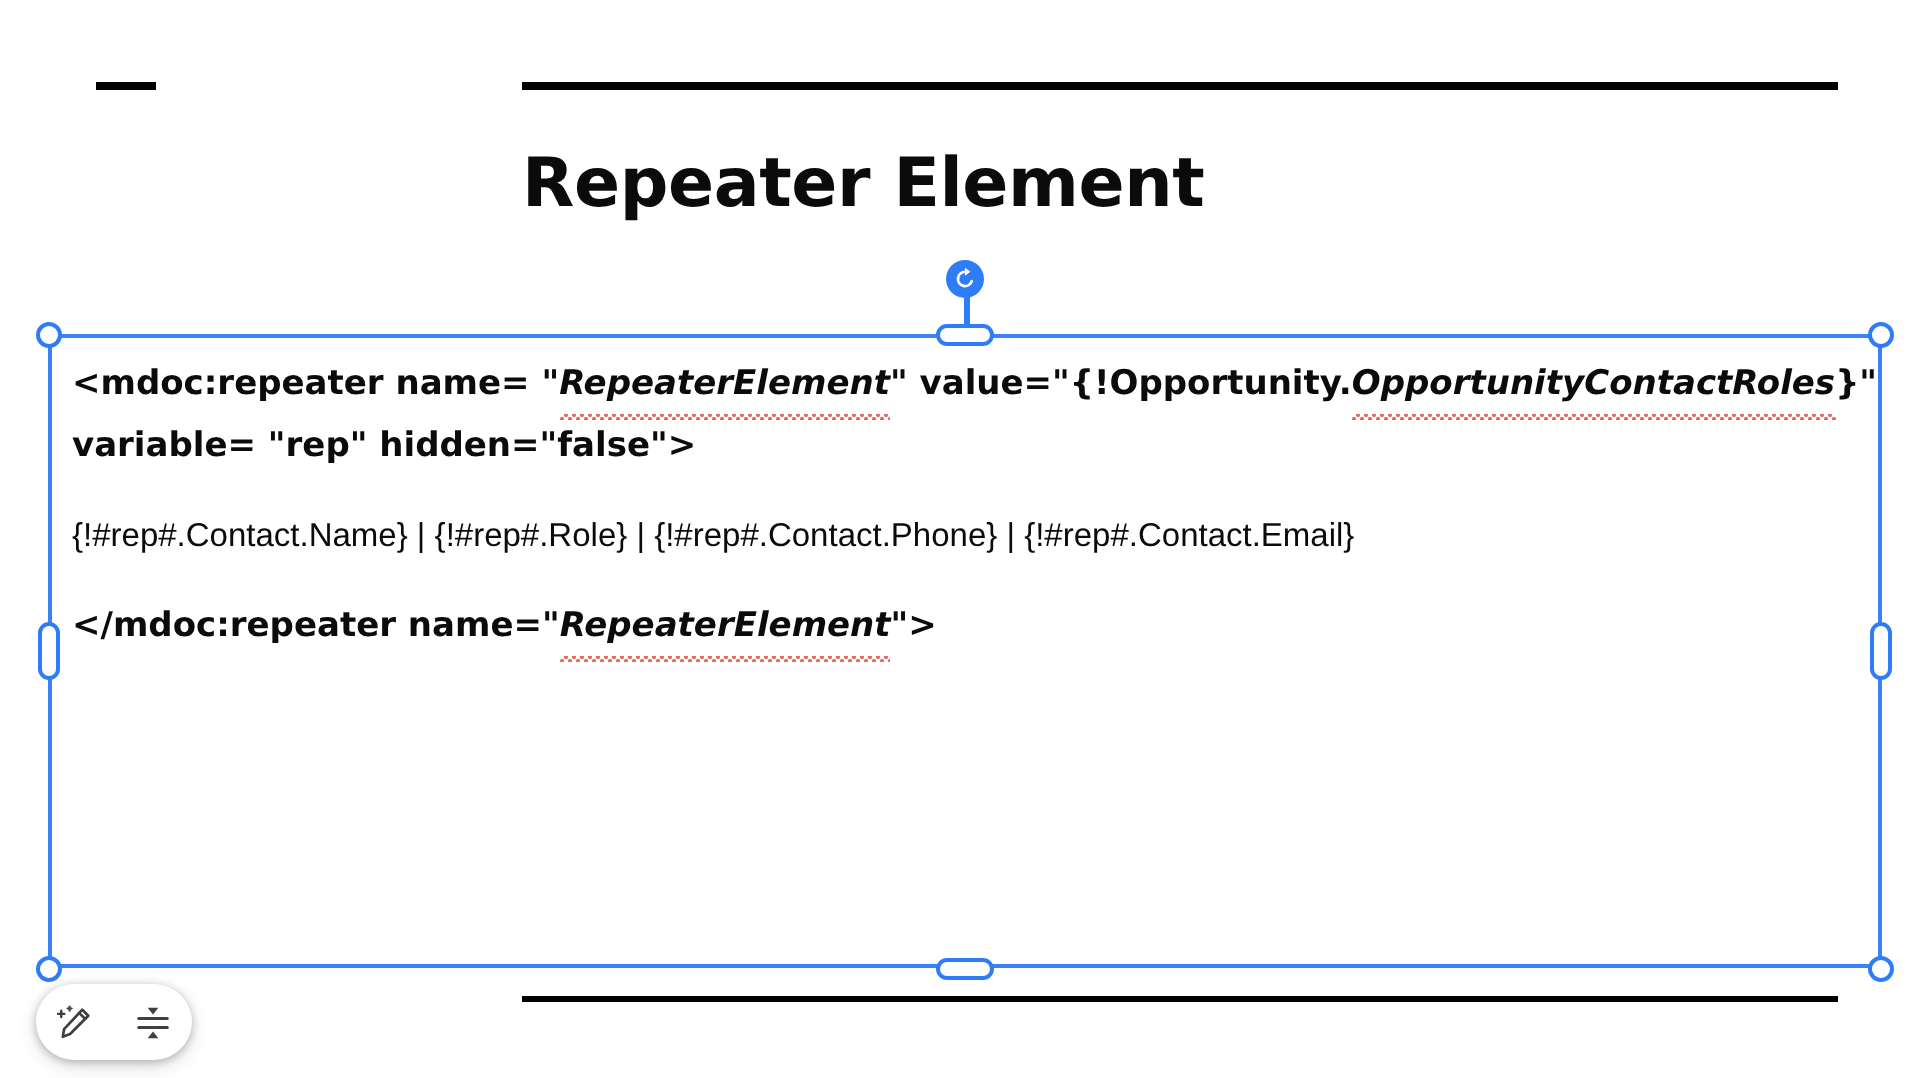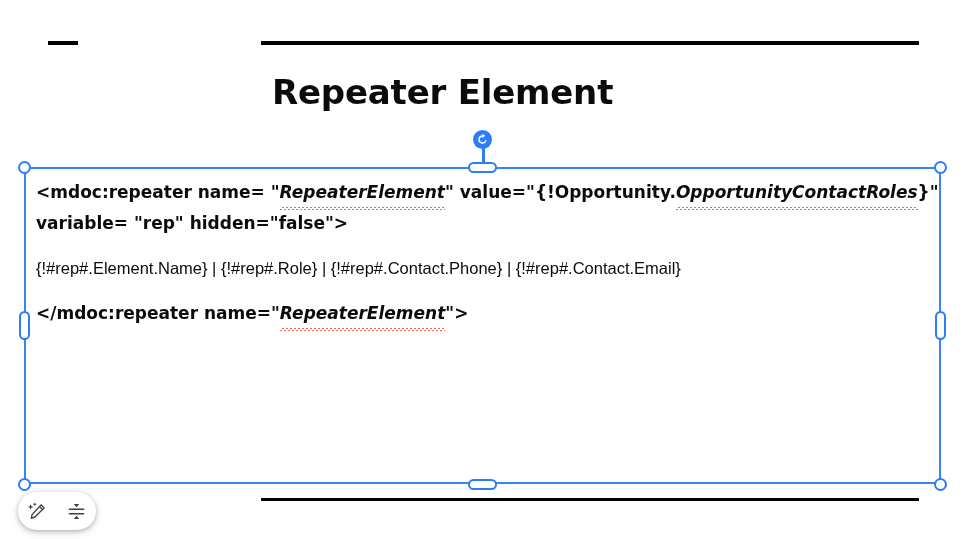--- a/index.html
+++ b/index.html
@@ -25,21 +25,21 @@
     position:absolute;left:261px;top:41px;
     width:658px;height:4px;background:#000;
   }
   #rule-bottom{
     position:absolute;left:261px;top:498px;
     width:658px;height:3px;background:#000;
   }
 
   
   #doc-title{
-    position:absolute;left:272px;top:70px;
+    position:absolute;left:261px;top:70px;
     width:660px;
     font-family:"DejaVu Sans", sans-serif;
     font-size:34px;font-weight:700;
     letter-spacing:-0.2px;
     color:#0b0b0b;
     line-height:44px;
     white-space:nowrap;
   }
 
   
@@ -160,21 +160,21 @@
 
   <div id="textbox">
     <div id="textbox-content">
 
       <div class="code-line code-bold"><span>&lt;mdoc:repeater name= "</span><span class="misspell">RepeaterElement</span><span>" value="{!Opportunity.</span><span class="misspell">OpportunityContactRoles</span><span>}"</span></div>
 
       <div class="code-line code-bold"><span>variable= "rep" hidden="false"&gt;</span></div>
 
       <div class="spacer-line"></div>
 
-      <div class="code-line code-plain"><span>{!#rep#.Element.Name} | {!#rep#.Role} | {!#rep#.Contact.Phone} | {!#rep#.Contact.Email}</span></div>
+      <div class="code-line code-plain"><span>{!#rep#.Contact.Name} | {!#rep#.Role} | {!#rep#.Contact.Phone} | {!#rep#.Contact.Email}</span></div>
 
       <div class="spacer-line"></div>
 
       <div class="code-line code-bold"><span>&lt;/mdoc:repeater name="</span><span class="misspell">RepeaterElement</span><span>"&gt;</span></div>
 
     </div>
   </div>
 
   <div class="h-corner" style="left:18px;  top:161px;"></div>
   <div class="h-corner" style="left:934px; top:161px;"></div>

